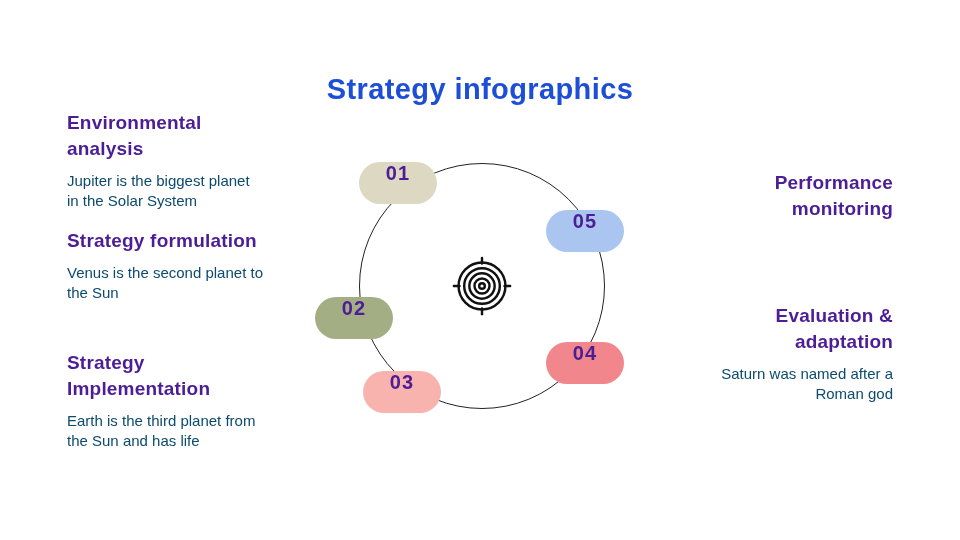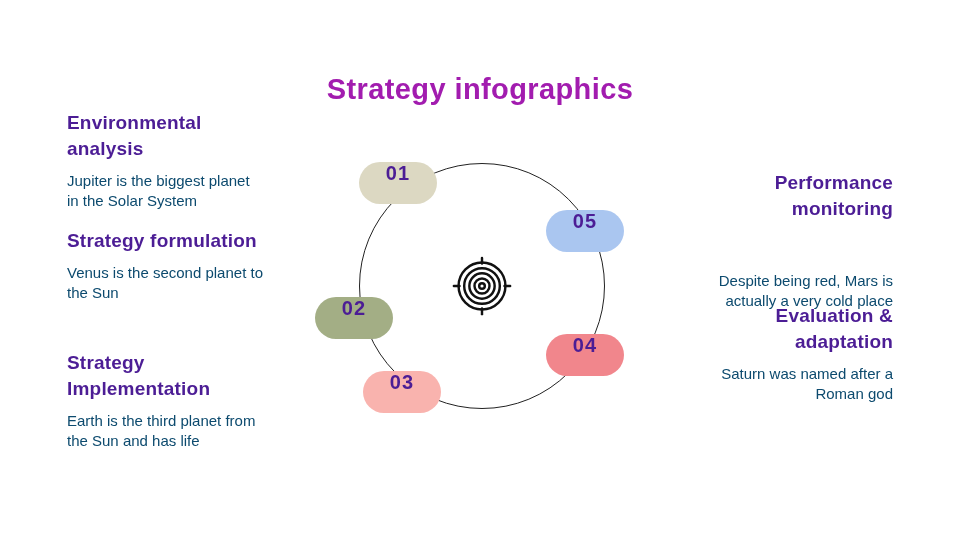--- a/index.html
+++ b/index.html
@@ -18,21 +18,21 @@
   }
   .title {
     position: absolute;
     top: 54px;
     left: 0;
     width: 100%;
     text-align: center;
     font-size: 29px;
     font-weight: 800;
     letter-spacing: 0.4px;
-    color: #a21caf;
+    color: #1d4ed8;
   }
   
   .section { position: absolute; }
   .section h2 {
     margin: 0 0 9px 0;
     font-size: 19px;
     font-weight: 700;
     line-height: 26px;
     letter-spacing: 0.2px;
     max-width: 190px;
@@ -110,21 +110,20 @@
     <p>Venus is the second planet to the Sun</p>
   </div>
 
   <div class="section sec-impl">
     <h2>Strategy Implementation</h2>
     <p>Earth is the third planet from the Sun and has life</p>
   </div>
 
   <div class="section right sec-perf">
     <h2>Performance monitoring</h2>
-    <p>Despite being red, Mars is actually a very cold place</p>
   </div>
 
   <div class="section right sec-eval">
     <h2>Evaluation &amp; adaptation</h2>
     <p>Saturn was named after a Roman god</p>
   </div>
 
   <div class="ring" style="border-color: rgb(34, 34, 34);"></div>
 
   <div class="center-icon">
@@ -145,20 +144,20 @@
 
   <div class="pill pill-1" style="background: rgb(220, 216, 194);">
     <span>01</span>
   </div>
   <div class="pill pill-2" style="background: rgb(163, 174, 133); margin-top: 32px;">
     <span>02</span>
   </div>
   <div class="pill pill-3" style="background: rgb(249, 179, 174);">
     <span>03</span>
   </div>
-  <div class="pill pill-4" style="background: rgb(241, 134, 140);">
+  <div class="pill pill-4" style="background: rgb(241, 134, 140); margin-top: 8px;">
     <span>04</span>
   </div>
   <div class="pill pill-5" style="background: rgb(170, 198, 240);">
     <span>05</span>
   </div>
 
 </div>
 
 </body></html>

